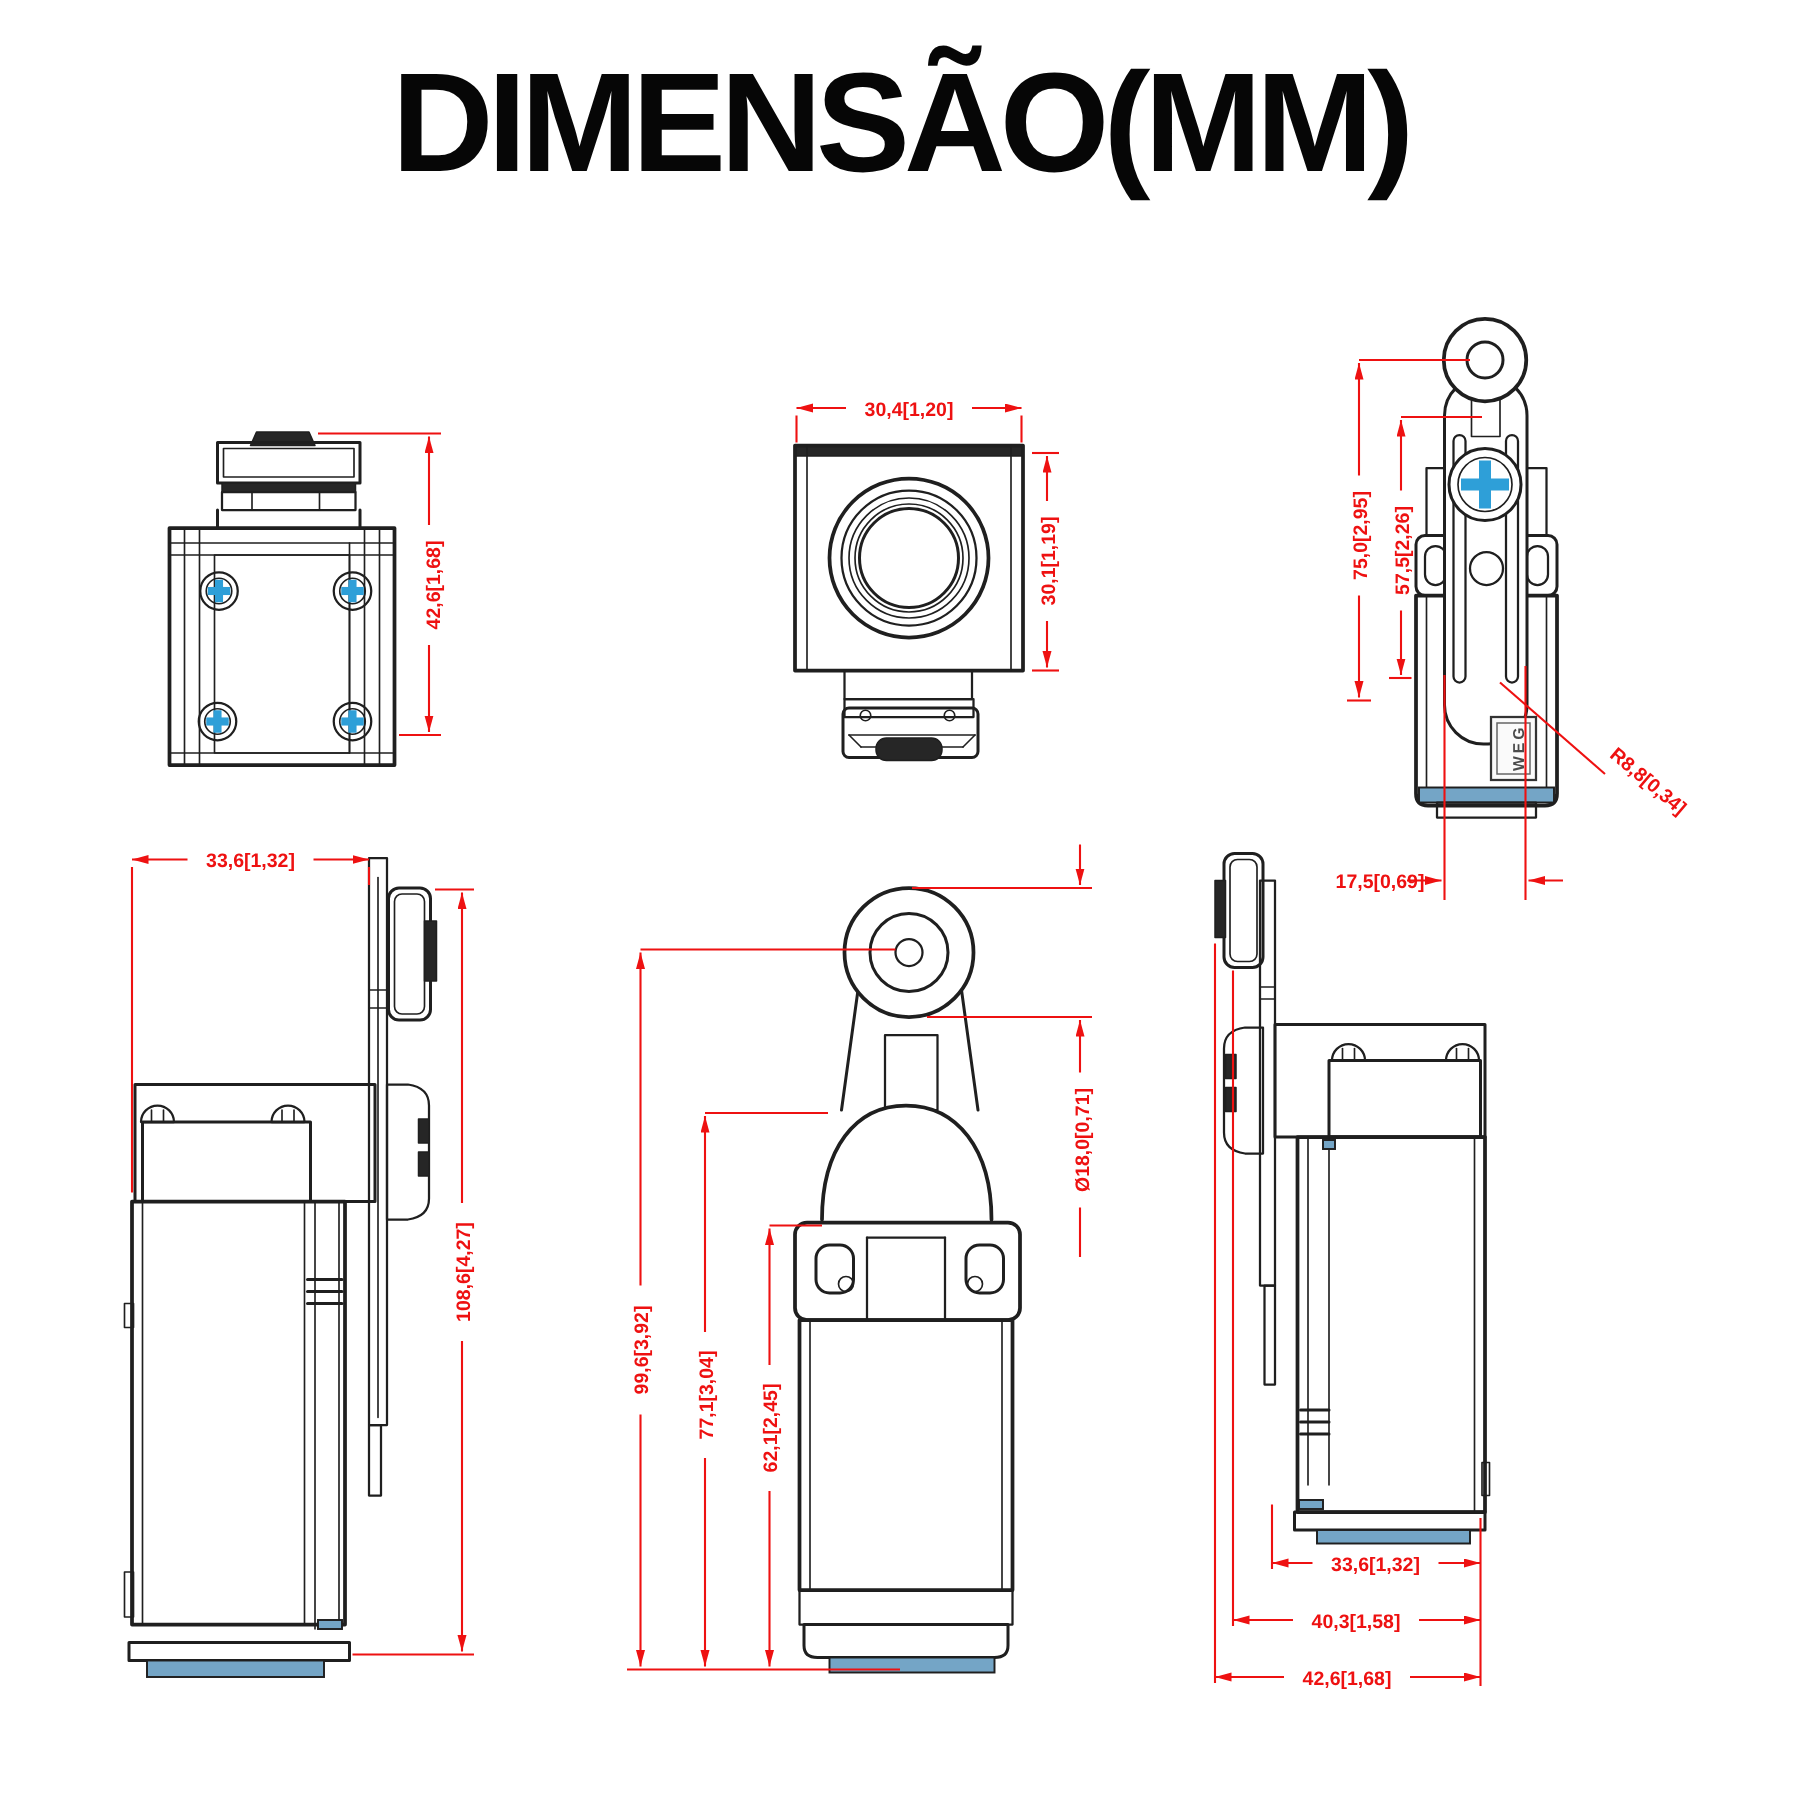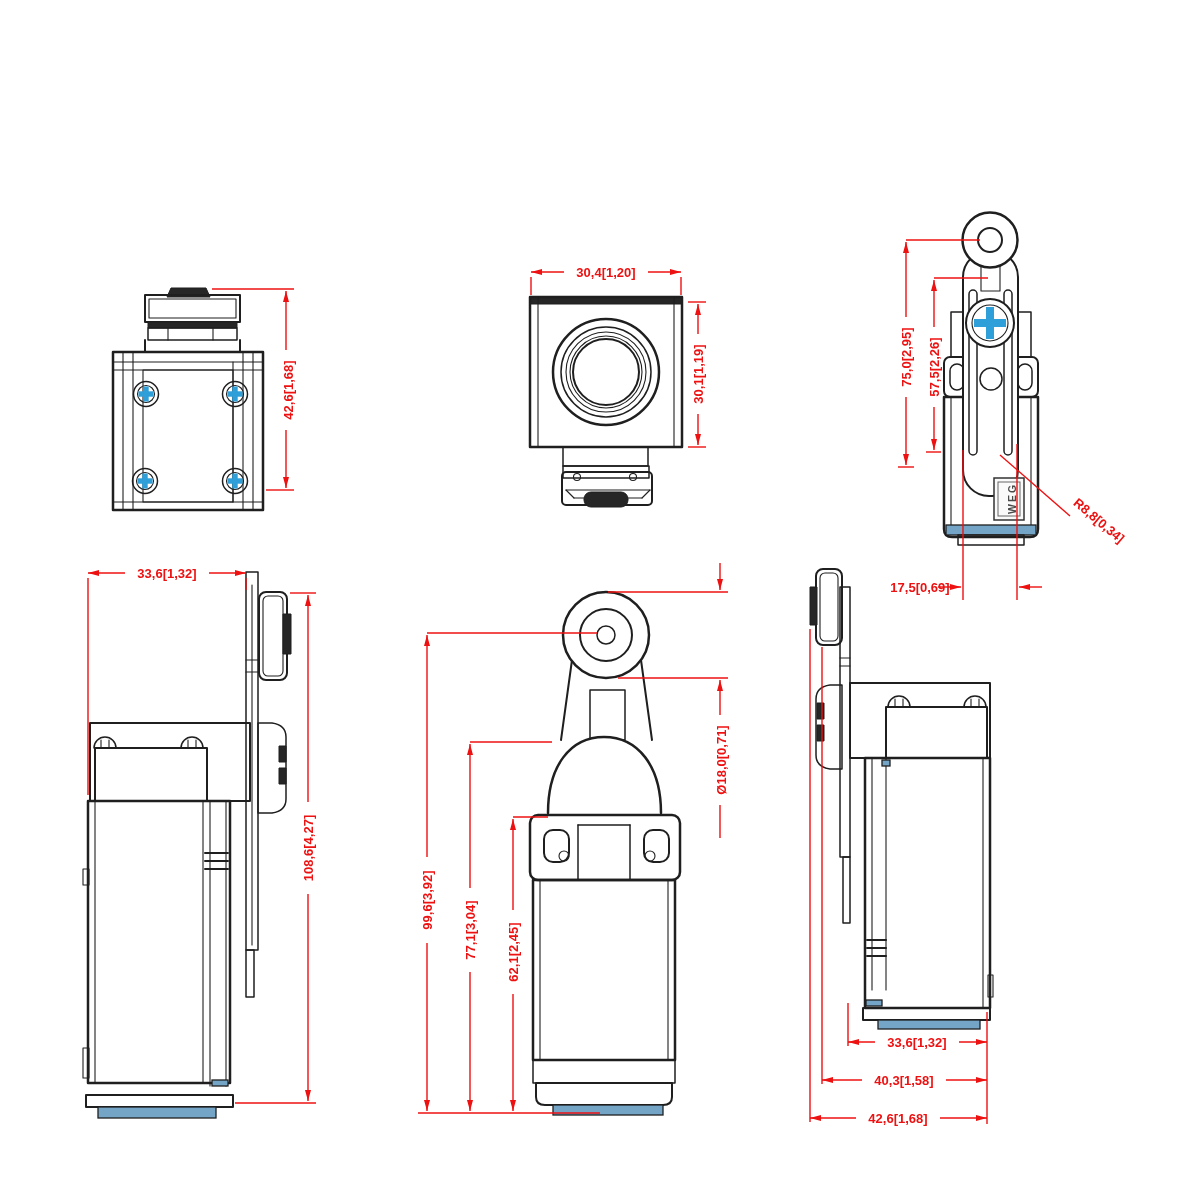--- a/index.html
+++ b/index.html
@@ -17,20 +17,21 @@
   .scr{fill:#2e9fd8;stroke:none}
   .r{stroke:#ee1111;stroke-width:1.4;fill:none}
   .rt{fill:#ee1111;font:bold 13px "Liberation Sans",sans-serif;text-anchor:middle}
   .lbg{fill:#ffffff}
   .logo{font:bold 10.5px "Liberation Sans",sans-serif;fill:#4a4a4a;letter-spacing:2px}
 </style>
 </head>
 <body>
 
 <div class="page">
+  <div class="title">DIMENSÃO(MM)</div>
 
   <svg width="1200" height="1200" viewBox="0 0 1200 1200">
     <defs>
       <marker id="arr" markerWidth="12" markerHeight="7" refX="11" refY="3" orient="auto-start-reverse" markerUnits="userSpaceOnUse">
         <path d="M0,0 L11,3 L0,6 Z" fill="#ee1111"></path>
       </marker>
     </defs>
 
     <g>
       <g>

